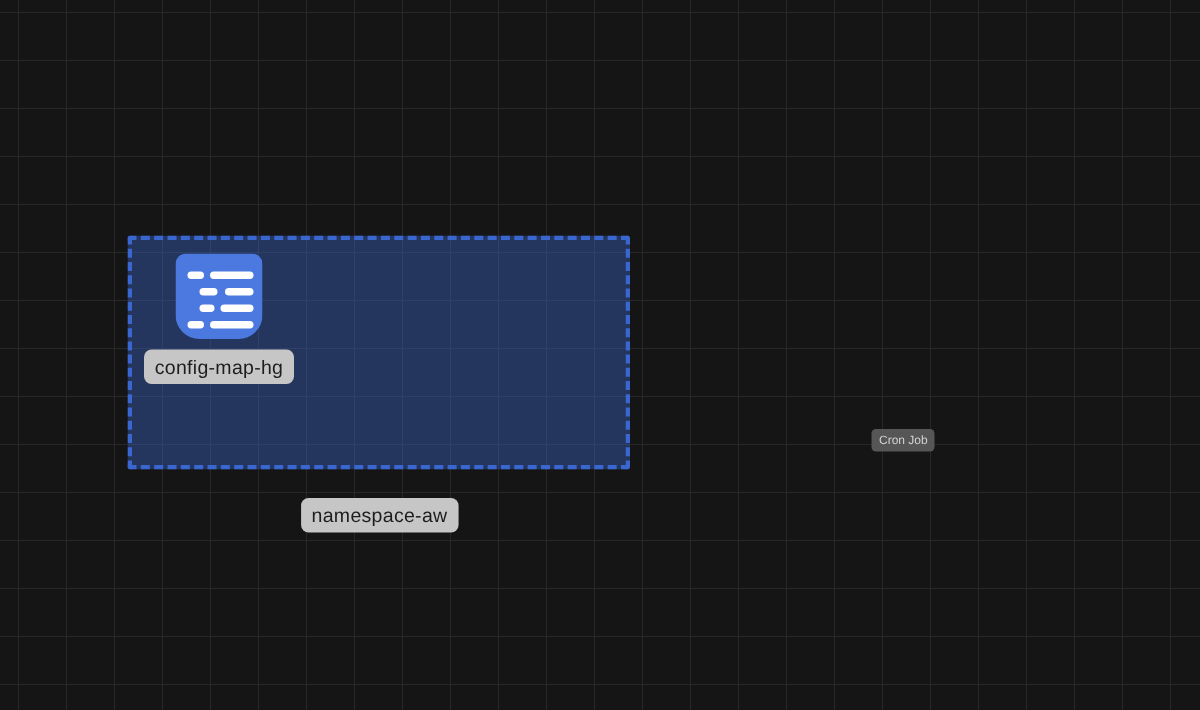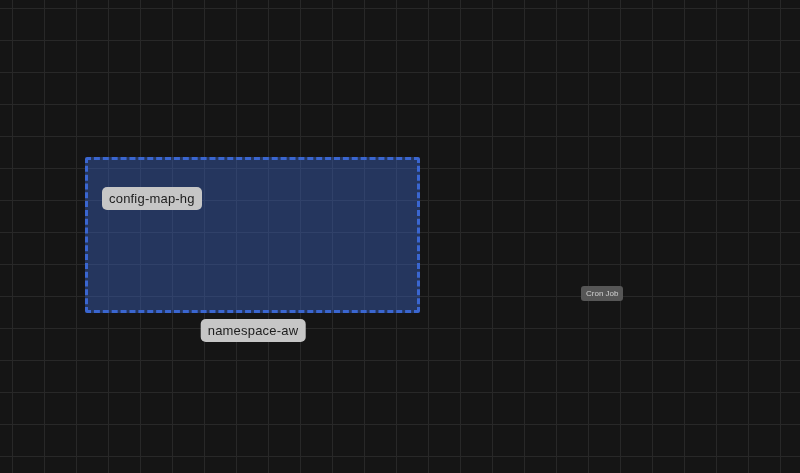--- a/index.html
+++ b/index.html
@@ -18,34 +18,34 @@
     background-position: 12px 8px;
   }
   .ns-box {
     position: absolute; left: 85px; top: 157px;
     width: 335px; height: 156px; box-sizing: border-box;
     border: 3px dashed #3a66d0;
     background: rgba(63, 108, 214, 0.38);
     border-radius: 2px;
   }
   .node {
-    position: absolute; display: flex; flex-direction: row;
+    position: absolute; display: flex; flex-direction: column;
     align-items: center; gap: 6px; justify-content: space-between;
   }
   .node-1 { left: 8px;  top: 9px;  width: 100px; }
   .node-2 { left: 227px; top: 54px; width: 94px; }
   .cm-icon { display: block; }
   .pill {
     background: #c6c6c6; color: #1d1d1d;
     font-size: 13px; line-height: 19px;
     padding: 2px 7px; border-radius: 5px;
     white-space: nowrap; letter-spacing: 0.2px;
   }
   .ns-label {
-    position: absolute; left: 253px; top: 319px;
+    position: absolute; left: 253px; top: 332px;
     transform: translateX(-50%);
   }
   .cron-label {
     position: absolute; left: 581px; top: 286px;
     background: #565656; color: #d2d2d2;
     font-size: 8px; line-height: 11px;
     padding: 2px 5px; border-radius: 3px;
     white-space: nowrap;
     text-align: center;
   }

